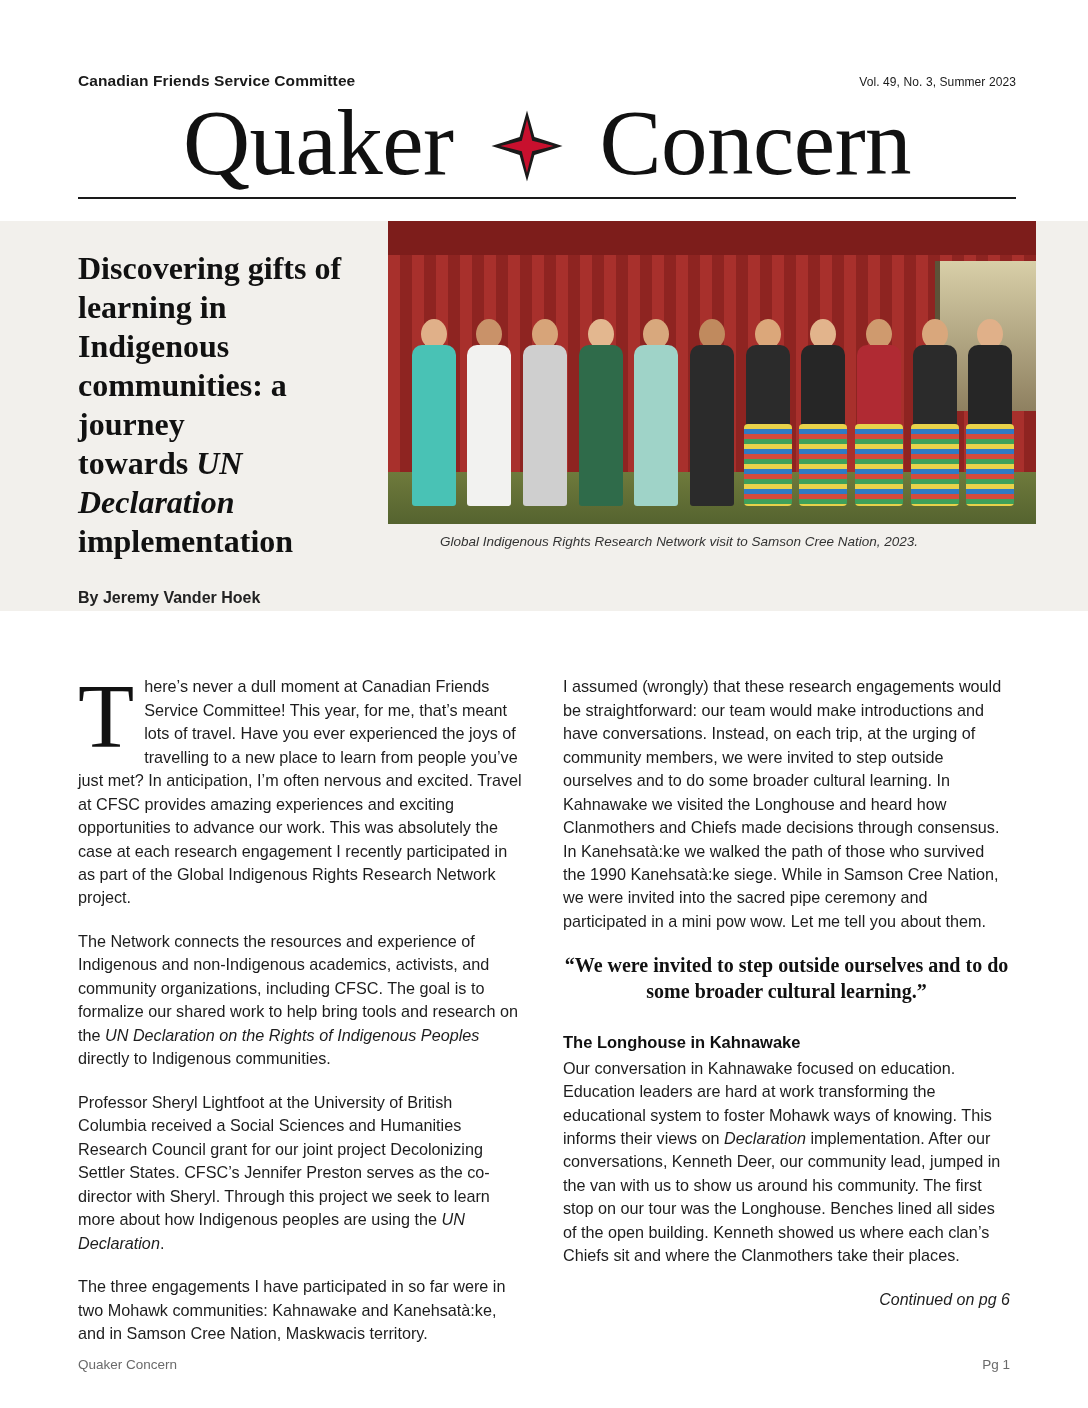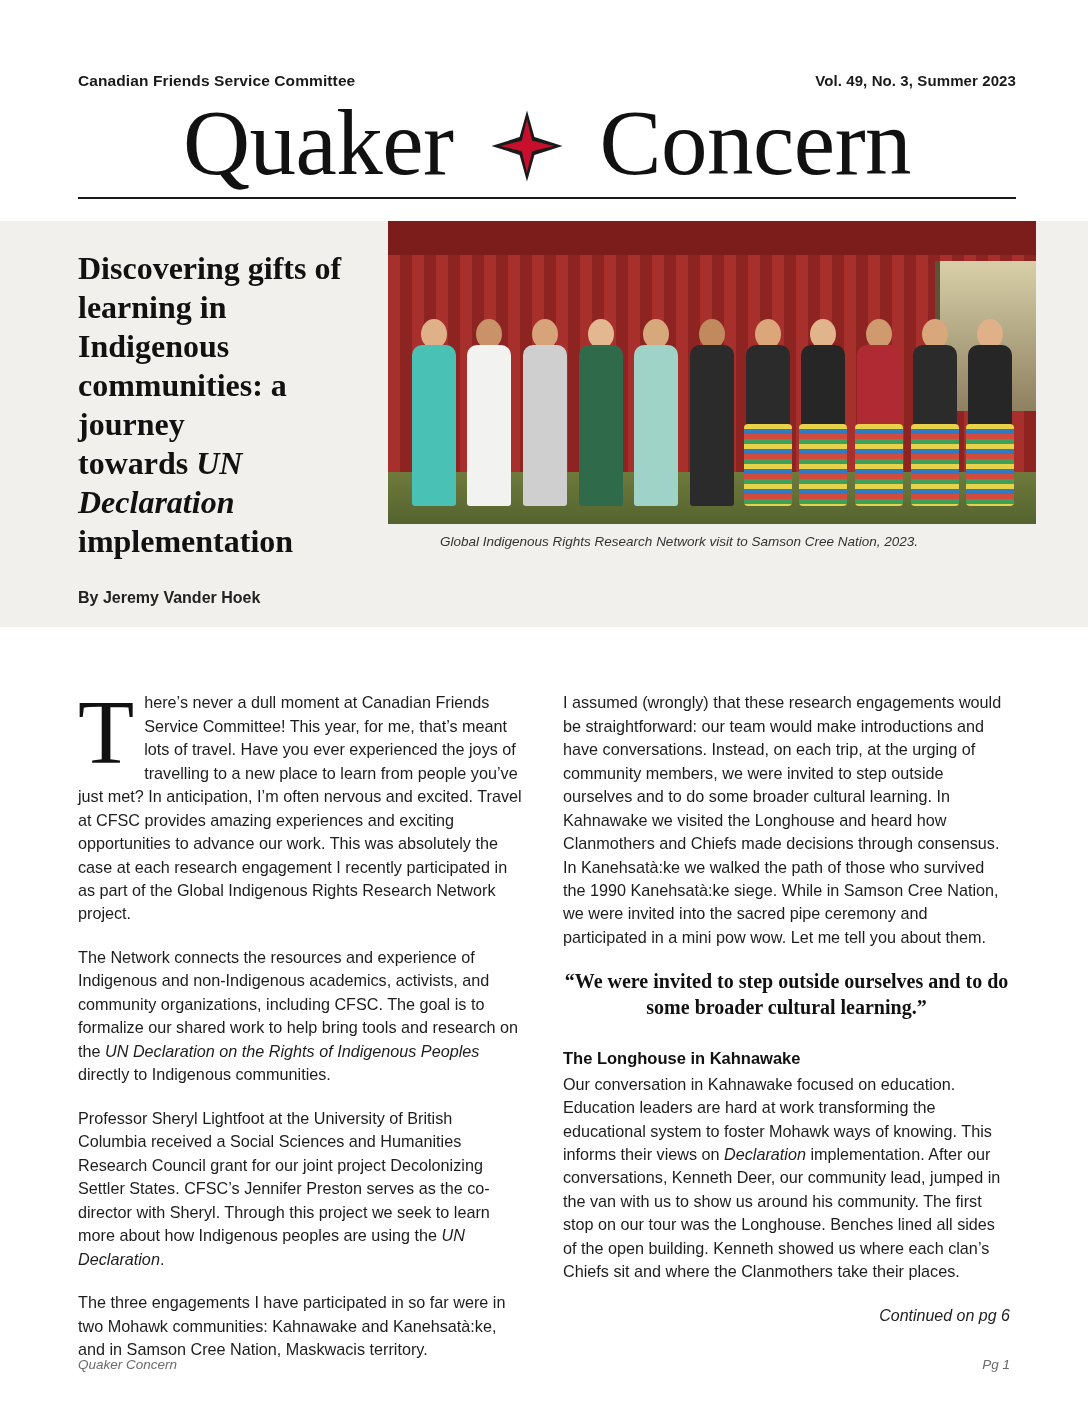--- a/index.html
+++ b/index.html
@@ -28,22 +28,22 @@
   }
   .masthead-top {
     display: flex;
     justify-content: space-between;
     align-items: baseline;
     font-size: 15.5px;
     font-weight: bold;
     letter-spacing: 0.1px;
   }
   .masthead-top .issue {
-    font-weight: bold;
-    font-size: 15px;
+    font-weight: normal;
+    font-size: 12px;
   }
   .title-row {
     display: flex;
     align-items: center;
     justify-content: center;
     margin-top: 6px;
     gap: 36px;
   }
   .title-word {
     font-family: "Liberation Serif", serif;
@@ -67,21 +67,21 @@
   
   .hero {
     display: flex;
     margin-top: 22px;
     background: #f2f0ec;
     position: relative;
   }
   .hero-left {
     width: 388px;
     box-sizing: border-box;
-    padding: 28px 28px 20px 78px;
+    padding: 28px 28px 4px 78px;
   }
   .headline {
     font-family: "Liberation Serif", serif;
     font-size: 32px;
     line-height: 1.22;
     font-weight: bold;
     color: #111;
     margin: 0;
   }
   .headline .ital {
@@ -212,21 +212,20 @@
 
   
   .footer {
     position: absolute;
     left: 78px;
     right: 78px;
     bottom: 36px;
     display: flex;
     justify-content: space-between;
     font-size: 13.5px;
-    font-style: italic;
     color: #6a6a6a;
   }
 </style>
 </head>
 <body>
 
 <div class="page">
 
   <div class="masthead">
     <div class="masthead-top">

